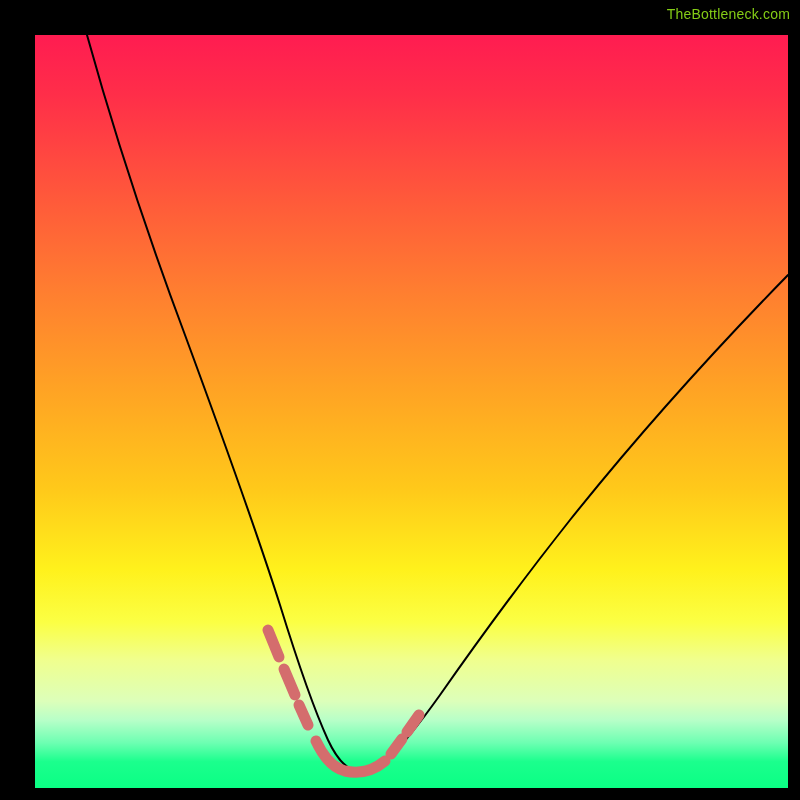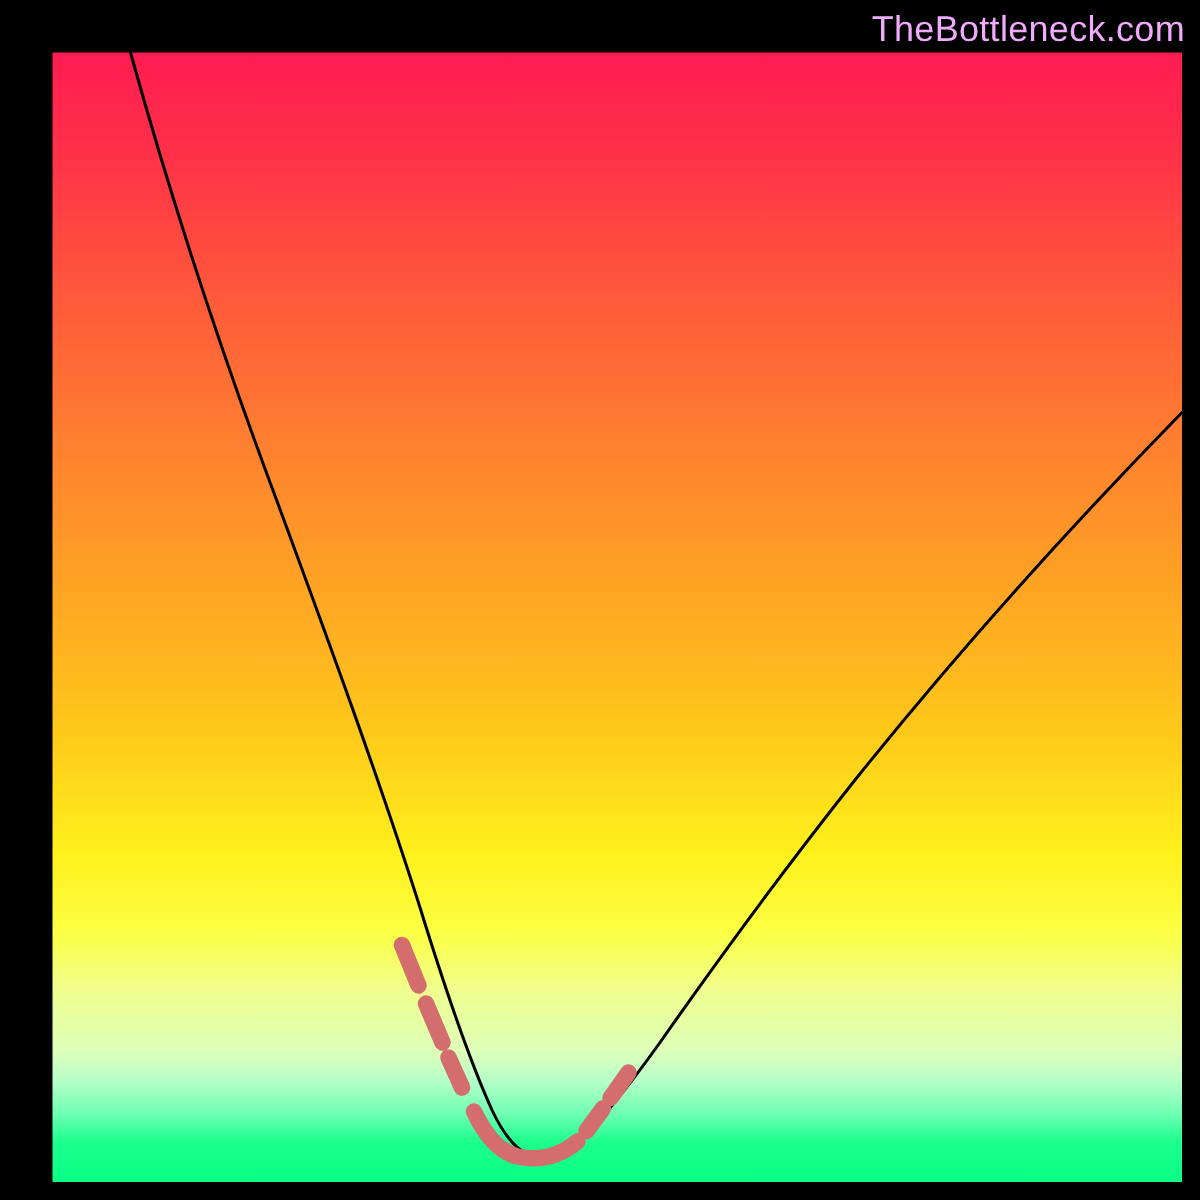--- a/index.html
+++ b/index.html
@@ -41,22 +41,22 @@
       #b7ffc8 91%,
       #6dffb2 94%,
       #1bff8d 96.5%,
       #0aff84 100%
     );
   }
   .watermark {
     position: absolute;
     top: 6px;
     right: 10px;
-    color: #f0abfc;
-    font-size: 24px;
+    color: #84cc16;
+    font-size: 14px;
     letter-spacing: 0.2px;
     font-weight: 400;
   }
   svg.curve {
     position: absolute;
     left: 0;
     top: 0;
     width: 753px;
     height: 753px;
     overflow: visible;

